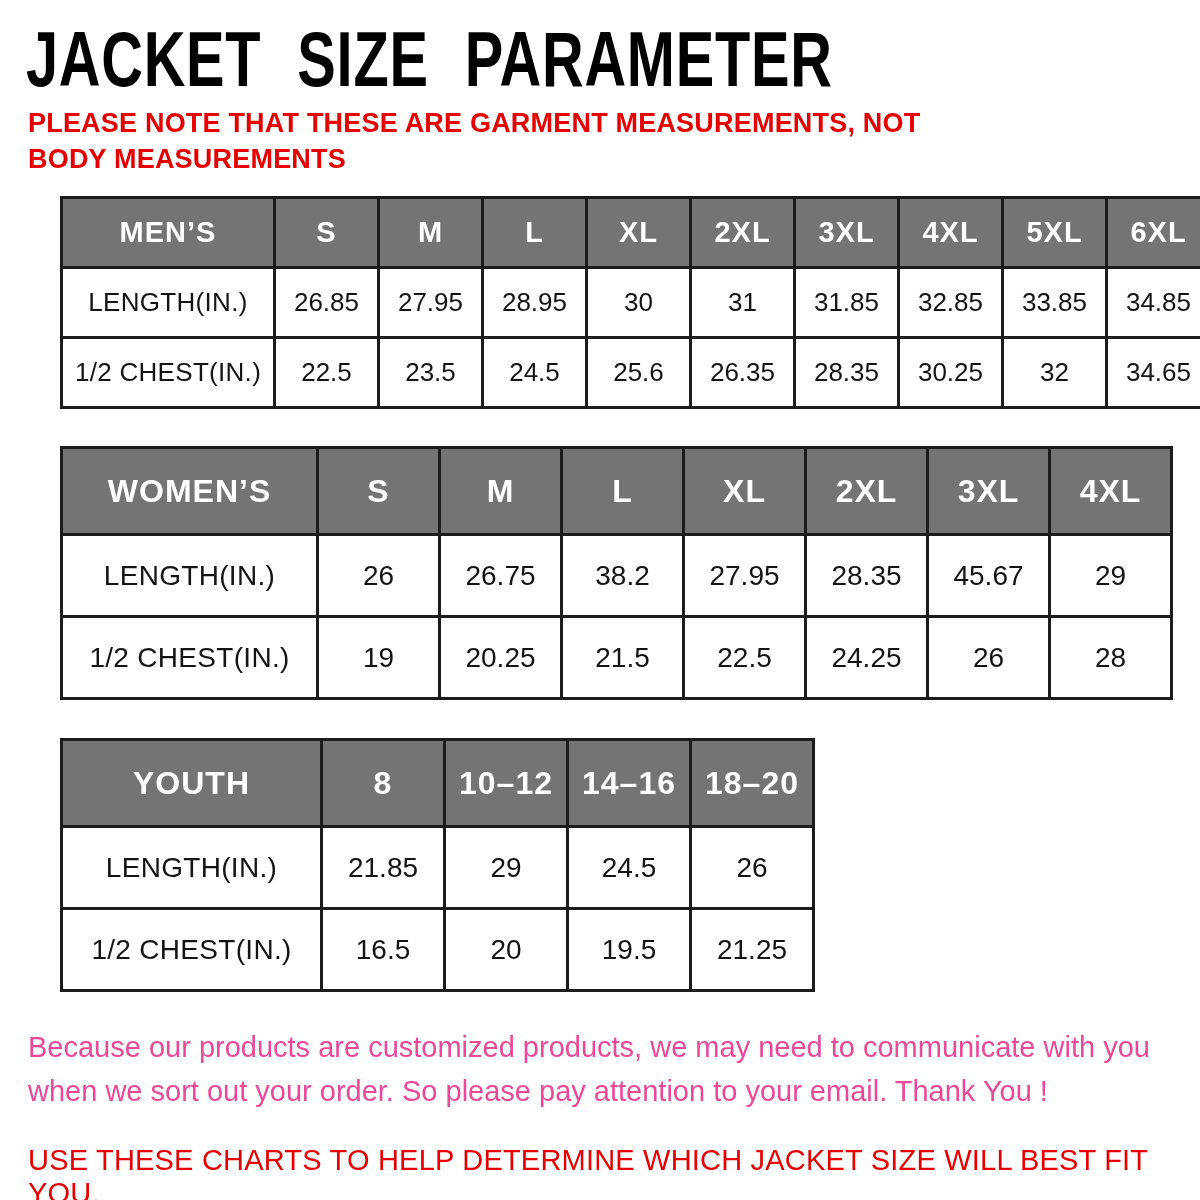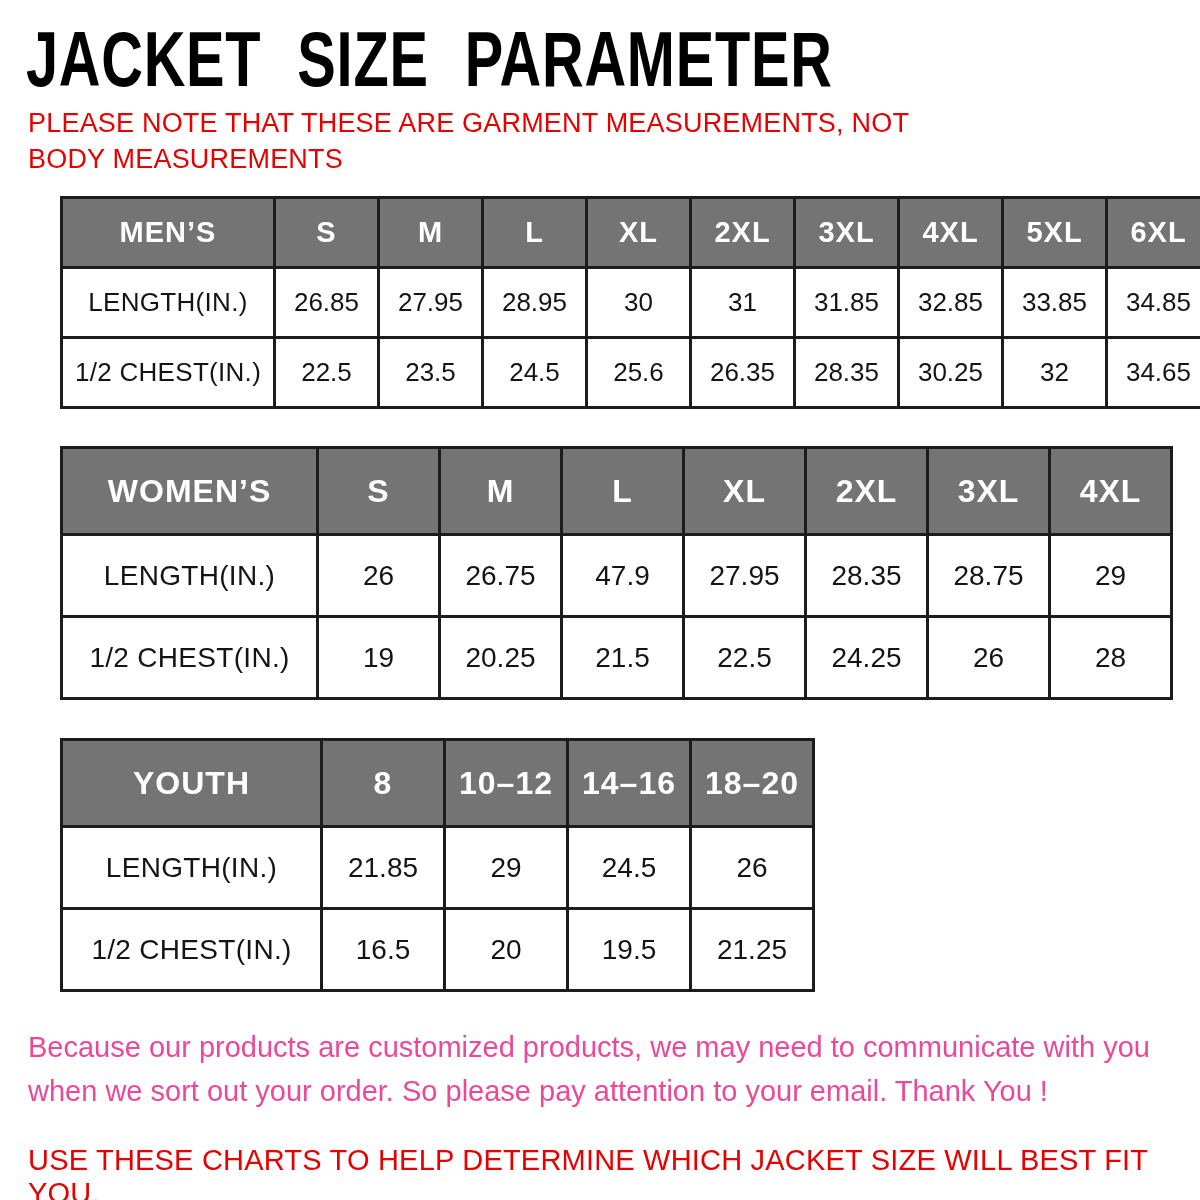--- a/index.html
+++ b/index.html
@@ -8,21 +8,21 @@
     font-family:"Liberation Sans", sans-serif; overflow:hidden;
   }
   .page-title {
     position:absolute; left:26px; top:14px;
     font-size:78px; font-weight:900; color:#000000;
     letter-spacing:1px; word-spacing:26px; white-space:nowrap;
     transform:scaleX(0.74); transform-origin:left top;
   }
   .note {
     position:absolute; left:28px; top:106px; width:940px;
-    font-size:27px; line-height:1.32; color:#e60000; font-weight:400;
+    font-size:27px; line-height:1.32; color:#e60000; font-weight:700;
     letter-spacing:0.2px;
   }
   table.size-table {
     position:absolute; border-collapse:collapse; table-layout:fixed;
     background:#ffffff;
     margin-left:32px;
   }
   table.size-table th, table.size-table td {
     border:3px solid #1c1c1c; text-align:center; vertical-align:middle;
     padding:0; overflow:hidden;
@@ -138,24 +138,24 @@
       <th>L</th>
       <th>XL</th>
       <th>2XL</th>
       <th>3XL</th>
       <th>4XL</th>
     </tr>
     <tr>
       <td class="row-label">LENGTH(IN.)</td>
       <td>26</td>
       <td>26.75</td>
-      <td>47.9</td>
+      <td>38.2</td>
       <td>27.95</td>
       <td>28.35</td>
-      <td>28.75</td>
+      <td>45.67</td>
       <td>29</td>
     </tr>
     <tr>
       <td class="row-label">1/2 CHEST(IN.)</td>
       <td>19</td>
       <td>20.25</td>
       <td>21.5</td>
       <td>22.5</td>
       <td>24.25</td>
       <td>26</td>

